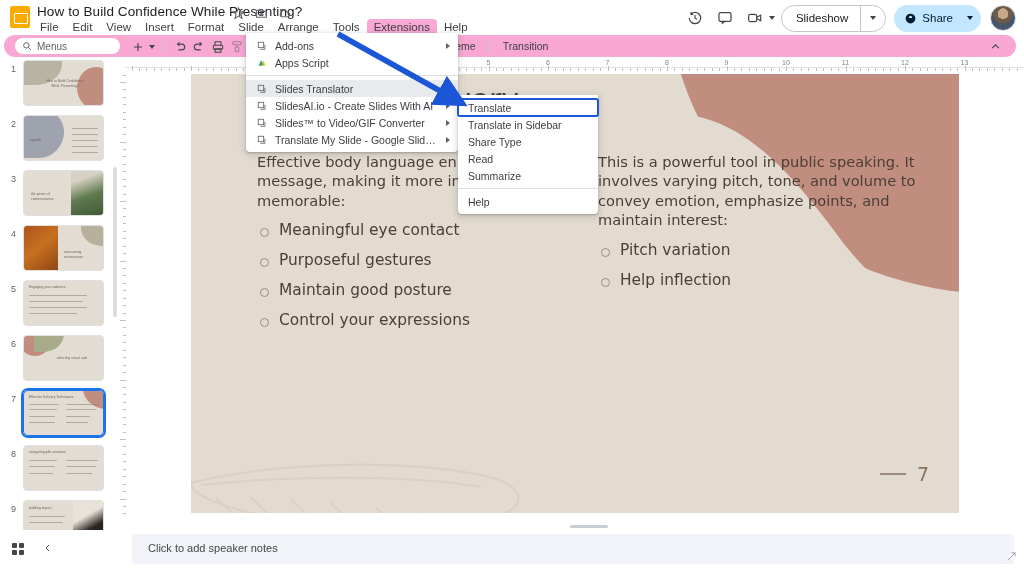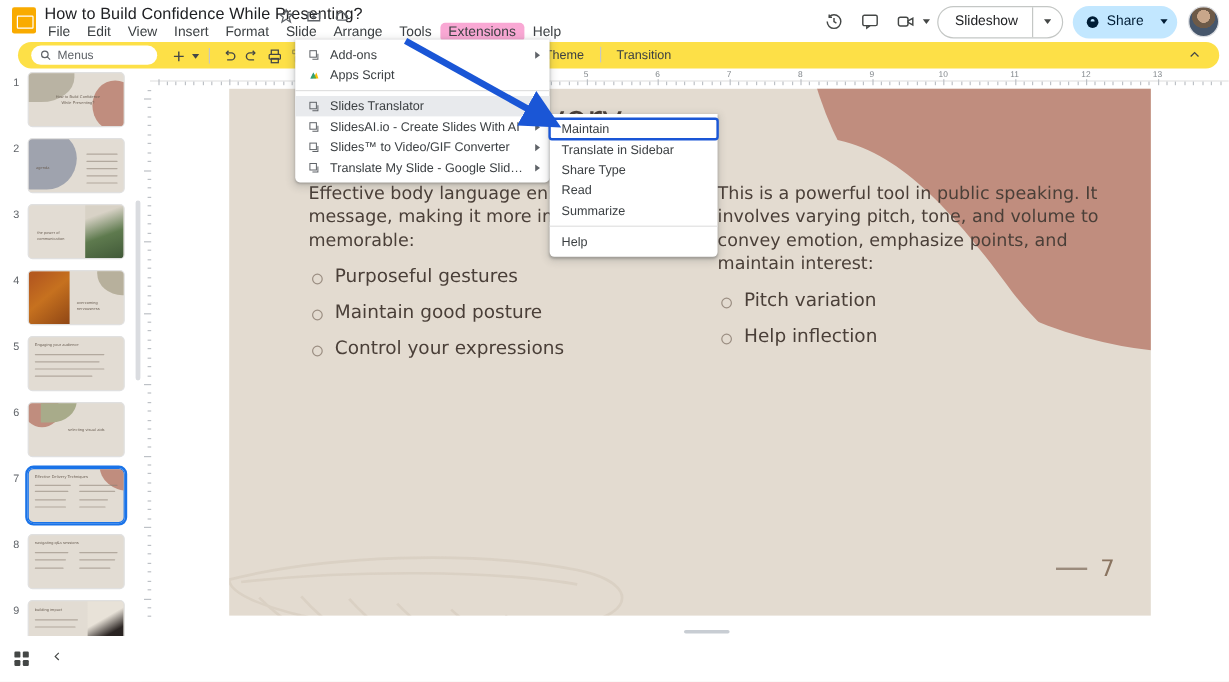--- a/index.html
+++ b/index.html
@@ -57,22 +57,22 @@
   .share-btn .dd { padding:0 8px 0 4px; display:flex; align-items:center; }
   .avatar {
     width:26px; height:26px; border-radius:50%; margin-left:7px;
     background:radial-gradient(circle at 50% 32%, #c8a68a 0 26%, #6d5a48 27% 48%, #46566b 49% 100%);
     border:1px solid #dadce0;
   }
 
   
   .toolbar-row { position:absolute; left:0; top:34px; width:1024px; height:24px; background:#fff; }
   .toolbar-pill {
-    position:absolute; left:15px; top:1px; right:8px; height:22px;
-    background:#fde047; border-radius:12px;
+    position:absolute; left:4px; top:1px; right:8px; height:22px;
+    background:#f9a8d4; border-radius:12px;
   }
   .tb-search {
     position:absolute; left:11px; top:3px; width:105px; height:16px;
     background:#fff; border-radius:10px; display:flex; align-items:center; gap:5px; padding-left:7px;
   }
   .tb-search .ph { font-size:10px; color:#5f6368; }
   .tb-group { position:absolute; top:4px; display:flex; align-items:center; gap:4px; }
   .tb-ico { color:#444746; display:flex; align-items:center; justify-content:center; width:15px; height:15px; }
   .tb-ico svg { display:block; }
   .tb-divider { width:1px; height:13px; background:#c4c7c5; margin:0 4px; }
@@ -677,20 +677,21 @@
         <path d="M195 145 C 220 168, 248 186, 285 198"></path>
         <path d="M240 150 C 265 170, 295 184, 330 194"></path>
         <path d="M300 158 C 330 170, 370 178, 415 182"></path>
       </svg>
 
       <div class="slide-title">Effective Delivery</div>
 
       <div class="col left">
         <p class="lead">Effective body language enhances your message, making it more impactful and memorable:</p>
         <ul class="bullets">
+          <li>Meaningful eye contact</li>
           <li>Purposeful gestures</li>
           <li>Maintain good posture</li>
           <li>Control your expressions</li>
         </ul>
       </div>
 
       <div class="col right">
         <p class="lead">This is a powerful tool in public speaking. It involves varying pitch, tone, and volume to convey emotion, emphasize points, and maintain interest:</p>
         <ul class="bullets">
           <li>Pitch variation</li>
@@ -699,20 +700,30 @@
       </div>
 
       <div class="slide-num">
         <span class="dash"></span>
         <span class="n">7</span>
       </div>
     </div>
     <div class="canvas-handle"></div>
   </div>
 
+  <div class="notes">
+    <div class="notes-inner">
+      <span class="notes-text">Click to add speaker notes</span>
+    </div>
+    <span class="notes-corner">
+      <svg viewBox="0 0 24 24" width="11" height="11" fill="none" stroke="#9aa0a6" stroke-width="2">
+          <path d="M4 20L20 4M20 12V4h-8"></path>
+        </svg>
+    </span>
+  </div>
 
   <div class="menu-panel">
     <div id="menu-rows">
         <div class="mrow">
           <span class="mi">
             <svg viewBox="0 0 24 24" width="10" height="10" fill="none" stroke="#5f6368" stroke-width="2">
               <rect x="3" y="3" width="13" height="13"></rect>
               <path d="M19 9v11H8"></path>
             </svg>
           </span>
@@ -769,21 +780,21 @@
           </span>
           <span class="txt">Translate My Slide - Google Slides™ Translator</span>
           <span class="arr"></span>
         </div>
       </div>
   </div>
 
   <div class="submenu">
     <div id="sub-rows">
         <div class="srow box">
-          <span>Maintain</span>
+          <span>Translate</span>
         </div>
         <div class="srow">
           <span>Translate in Sidebar</span>
         </div>
         <div class="srow">
           <span>Share Type</span>
         </div>
         <div class="srow">
           <span>Read</span>
         </div>

